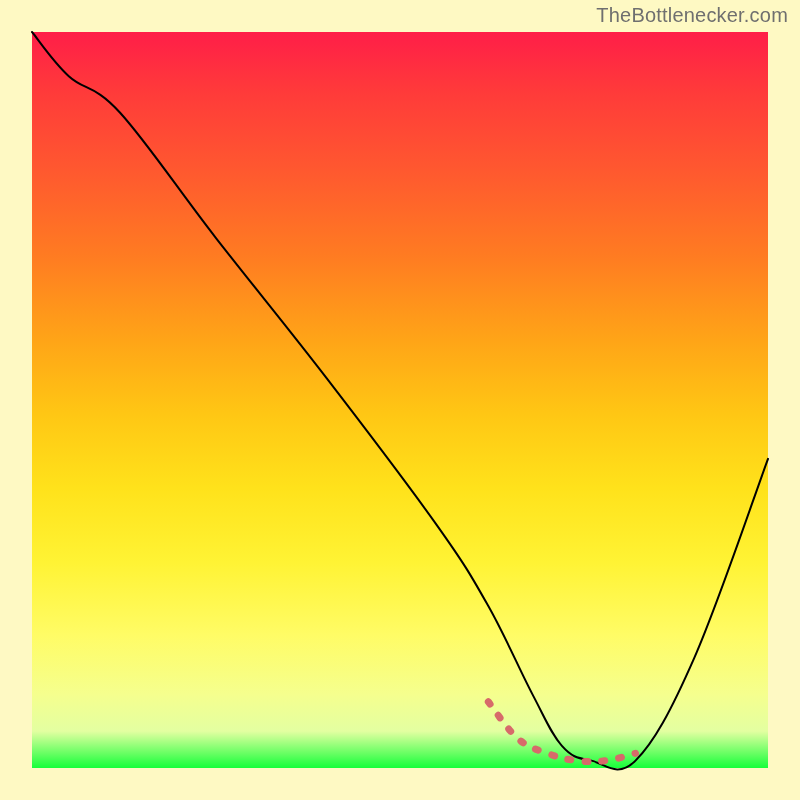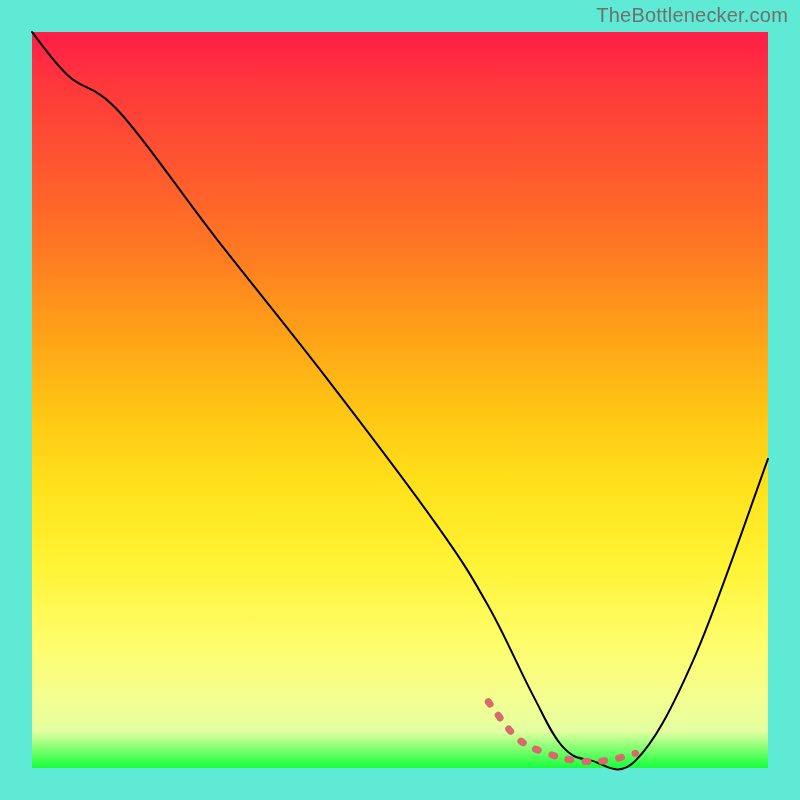--- a/index.html
+++ b/index.html
@@ -8,21 +8,21 @@
     width: 800px;
     height: 800px;
     background: #000000;
     overflow: hidden;
     font-family: Arial, Helvetica, sans-serif;
   }
   .frame {
     position: relative;
     width: 800px;
     height: 800px;
-    background: #5eead4;
+    background: #fef9c3;
   }
   .attribution {
     position: absolute;
     top: 4px;
     right: 12px;
     color: #6f6f6f;
     font-size: 20px;
     letter-spacing: 0.2px;
   }
   .plot-bg {

